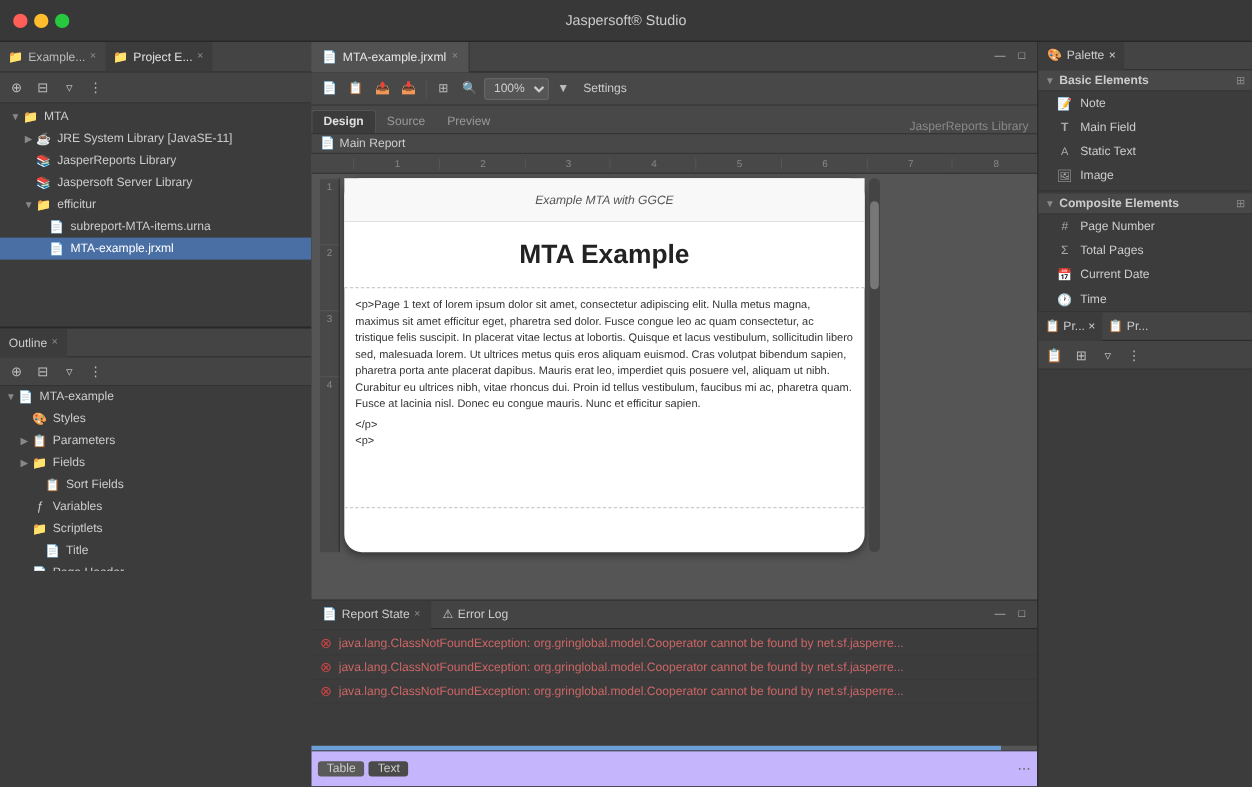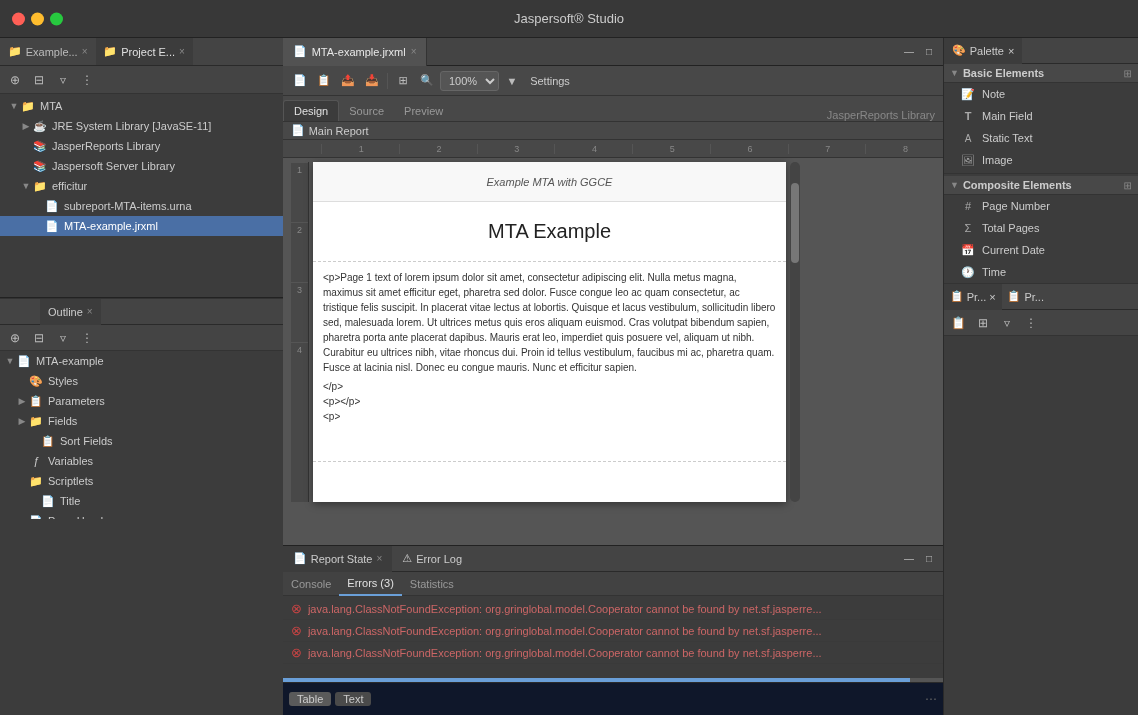--- a/index.html
+++ b/index.html
@@ -47,52 +47,52 @@
     .editor-tab-close { color: #888; font-size: 10px; cursor: pointer; }
     .editor-tab-controls { margin-left: auto; display: flex; padding-right: 6px; gap: 4px; }
     .editor-tab-ctrl-btn { width: 16px; height: 16px; background: none; border: none; color: #bbb; cursor: pointer; font-size: 10px; display: flex; align-items: center; justify-content: center; }
 
     
     .editor-toolbar { display: flex; align-items: center; padding: 2px 6px; background: #484848; border-bottom: 1px solid #333; height: 30px; gap: 2px; }
     .editor-toolbar-btn { min-width: 22px; height: 22px; background: none; border: none; color: #bbb; cursor: pointer; display: flex; align-items: center; justify-content: center; font-size: 11px; border-radius: 3px; padding: 0 3px; }
     .zoom-select { background: #555; border: 1px solid #666; color: #ccc; font-size: 11px; padding: 1px 4px; border-radius: 3px; height: 20px; }
     .editor-tabs-row { display: flex; background: #484848; border-bottom: 1px solid #333; height: 26px; align-items: flex-end; }
     .design-tab { padding: 4px 10px; font-size: 11px; cursor: pointer; border-radius: 3px 3px 0 0; }
-    .design-tab.active { background: #3c3c3c; color: #e0e0e0; border: 1px solid #555; border-bottom: none; }
+    .design-tab.active { background: #3c3c3c; color: #e0e0e0; border: 1px solid #555; border-bottom: none; font-weight: bold; }
     .design-tab.inactive { color: #999; }
     .jasper-lib-label { margin-left: auto; margin-right: 8px; font-size: 11px; color: #888; }
 
     
     .canvas-wrapper { flex: 1; overflow: auto; background: #555; position: relative; }
     .canvas-ruler-h { height: 18px; background: #484848; border-bottom: 1px solid #333; position: sticky; top: 0; z-index: 10; display: flex; align-items: center; padding-left: 20px; overflow: hidden; }
     .ruler-marks { display: flex; width: 100%; }
     .ruler-mark { font-size: 9px; color: #888; flex: 1; text-align: center; border-left: 1px solid #555; padding-left: 2px; }
     .canvas-left-ruler { width: 18px; min-height: 300px; background: #484848; border-right: 1px solid #333; flex-shrink: 0; position: relative; }
     .ruler-v-mark { font-size: 9px; color: #888; height: 60px; display: flex; align-items: flex-start; padding-top: 2px; justify-content: center; border-top: 1px solid #555; }
-    .report-canvas { background: #fff; width: 473px; min-height: 340px; box-shadow: 0 2px 8px rgba(0,0,0,0.4); position: relative; color: #222; }
+    .report-canvas { background: #fff; width: 473px; min-height: 340px; box-shadow: 0 2px 8px rgba(0,0,0,0.4); position: relative; color: #222; border-radius: 16px; }
     .page-header-section { height: 40px; background: #f8f8f8; border-bottom: 1px solid #ddd; display: flex; align-items: center; justify-content: center; font-size: 11px; color: #555; font-style: italic; }
     .title-section { height: 60px; display: flex; align-items: center; justify-content: center; background: #fff; border-bottom: 1px dashed #ccc; }
-    .title-text { font-size: 20px; font-weight: normal; color: #222; }
+    .title-text { font-size: 24px; font-weight: bold; color: #222; }
     .detail-section { padding: 8px 10px; font-size: 10px; color: #333; line-height: 1.5; border-bottom: 1px dashed #ccc; min-height: 200px; }
 
     
     .bottom-panel { height: 170px; background: #3c3c3c; border-top: 1px solid #222; display: flex; flex-direction: column; }
     .bottom-panel-tabs { display: flex; background: #444; border-bottom: 1px solid #2a2a2a; height: 26px; align-items: center; }
     .bottom-tab { display: flex; align-items: center; padding: 0 10px; height: 26px; font-size: 11px; color: #ccc; cursor: pointer; gap: 4px; }
     .bottom-tab.active { background: #3c3c3c; }
     .bottom-tab-close { color: #888; font-size: 10px; }
     .bottom-tab-icon { font-size: 11px; }
     .bottom-sub-tabs { display: flex; background: #424242; border-bottom: 1px solid #333; height: 24px; align-items: center; }
     .bottom-sub-tab { padding: 0 8px; font-size: 11px; color: #999; cursor: pointer; height: 24px; display: flex; align-items: center; }
     .bottom-sub-tab.active { color: #e0e0e0; border-bottom: 2px solid #6a9fd8; }
     .error-list { overflow-y: auto; flex: 1; padding: 2px 0; }
     .error-item { display: flex; align-items: center; padding: 3px 8px; font-size: 11px; color: #cc6666; gap: 6px; border-bottom: 1px solid #3a3a3a; }
     .error-icon { color: #cc4444; font-size: 13px; flex-shrink: 0; }
     .error-text { overflow: hidden; text-overflow: ellipsis; white-space: nowrap; }
-    .bottom-footer { display: flex; background: #0f172a; border-top: 1px solid #2a2a2a; height: 22px; align-items: center; padding: 16px 6px; gap: 4px; }
+    .bottom-footer { display: flex; background: #c4b5fd; border-top: 1px solid #2a2a2a; height: 22px; align-items: center; padding: 16px 6px; gap: 4px; }
     .footer-tab { padding: 1px 8px; font-size: 11px; color: #ccc; cursor: pointer; background: #4a4a4a; border-radius: 3px; }
     .footer-tab.active { background: #5a5a5a; }
     .footer-dots { color: #666; margin-left: auto; }
 
     
     .right-panel { width: 195px; background: #3c3c3c; border-left: 1px solid #2a2a2a; display: flex; flex-direction: column; }
     .right-panel-tabs { display: flex; background: #444; border-bottom: 1px solid #2a2a2a; height: 26px; align-items: center; }
     .right-tab { display: flex; align-items: center; padding: 0 8px; height: 26px; font-size: 11px; color: #ccc; cursor: pointer; gap: 4px; }
     .right-tab.active { background: #3c3c3c; }
     .palette-section-header { display: flex; align-items: center; padding: 3px 6px; background: #484848; border-bottom: 1px solid #333; cursor: pointer; }
@@ -108,21 +108,21 @@
     .props-panel-tabs { display: flex; background: #444; border-bottom: 1px solid #2a2a2a; height: 26px; align-items: center; }
     .props-tab { display: flex; align-items: center; padding: 0 6px; height: 26px; font-size: 11px; color: #ccc; cursor: pointer; gap: 3px; }
     .props-tab.active { background: #3c3c3c; }
     .props-toolbar { display: flex; align-items: center; padding: 2px 4px; background: #444; border-bottom: 1px solid #333; height: 26px; gap: 2px; }
     .props-header { display: flex; padding: 4px 8px; background: #3c3c3c; border-bottom: 1px solid #333; }
     .props-col-header { font-size: 11px; color: #aaa; font-weight: bold; flex: 1; }
 
     
     .outline-panel { height: 220px; border-top: 1px solid #333; }
     .outline-tabs { display: flex; background: #444; border-bottom: 1px solid #2a2a2a; height: 26px; align-items: center; }
-    .outline-tab { display: flex; align-items: center; padding: 0 8px; height: 26px; font-size: 11px; color: #ccc; cursor: pointer; margin-left: 40px; }
+    .outline-tab { display: flex; align-items: center; padding: 0 8px; height: 26px; font-size: 11px; color: #ccc; cursor: pointer; }
     .outline-tab.active { background: #3c3c3c; }
     .outline-tab-close { color: #888; margin-left: 4px; font-size: 10px; }
     .outline-toolbar { display: flex; align-items: center; padding: 2px 4px; background: #444; border-bottom: 1px solid #333; height: 26px; gap: 2px; }
     .outline-content { overflow-y: auto; height: calc(220px - 52px); }
 
     
     ::-webkit-scrollbar { width: 6px; height: 6px; }
     ::-webkit-scrollbar-track { background: #333; }
     ::-webkit-scrollbar-thumb { background: #666; border-radius: 3px; }
 
@@ -362,21 +362,20 @@
               <span>Example MTA with GGCE</span>
             </div>
 
             <div class="title-section">
               <span class="title-text">MTA Example</span>
             </div>
 
             <div class="detail-section">
               <p style="margin-bottom:4px;">&lt;p&gt;Page 1 text of lorem ipsum dolor sit amet, consectetur adipiscing elit. Nulla metus magna, maximus sit amet efficitur eget, pharetra sed dolor. Fusce congue leo ac quam consectetur, ac tristique felis suscipit. In placerat vitae lectus at lobortis. Quisque et lacus vestibulum, sollicitudin libero sed, malesuada lorem. Ut ultrices metus quis eros aliquam euismod. Cras volutpat bibendum sapien, pharetra porta ante placerat dapibus. Mauris erat leo, imperdiet quis posuere vel, aliquam ut nibh. Curabitur eu ultrices nibh, vitae rhoncus dui. Proin id tellus vestibulum, faucibus mi ac, pharetra quam. Fusce at lacinia nisl. Donec eu congue mauris. Nunc et efficitur sapien.</p>
               <p>&lt;/p&gt;</p>
-              <p>&lt;p&gt;&lt;/p&gt;</p>
               <p>&lt;p&gt;</p>
             </div>
           </div>
 
           <div style="width:10px; background:#444; border-radius:5px; position:relative; height:340px;">
             <div style="width:8px; background:#777; border-radius:4px; height:80px; margin:1px; position:absolute; top:20px;"></div>
           </div>
         </div>
       </div>
 
@@ -389,31 +388,20 @@
           </div>
           <div class="bottom-tab">
             <span class="bottom-tab-icon">⚠</span>
             <span>Error Log</span>
           </div>
           <div style="margin-left:auto; display:flex; padding-right:6px; gap:4px; align-items:center;">
             <button class="editor-tab-ctrl-btn">—</button>
             <button class="editor-tab-ctrl-btn">□</button>
           </div>
         </div>
-        <div class="bottom-sub-tabs">
-          <div class="bottom-sub-tab">
-            <span>Console</span>
-          </div>
-          <div class="bottom-sub-tab active">
-            <span>Errors (3)</span>
-          </div>
-          <div class="bottom-sub-tab">
-            <span>Statistics</span>
-          </div>
-        </div>
         <div class="error-list">
           <div class="error-item">
             <span class="error-icon">⊗</span>
             <span class="error-text">java.lang.ClassNotFoundException: org.gringlobal.model.Cooperator cannot be found by net.sf.jasperre...</span>
           </div>
           <div class="error-item">
             <span class="error-icon">⊗</span>
             <span class="error-text">java.lang.ClassNotFoundException: org.gringlobal.model.Cooperator cannot be found by net.sf.jasperre...</span>
           </div>
           <div class="error-item">

